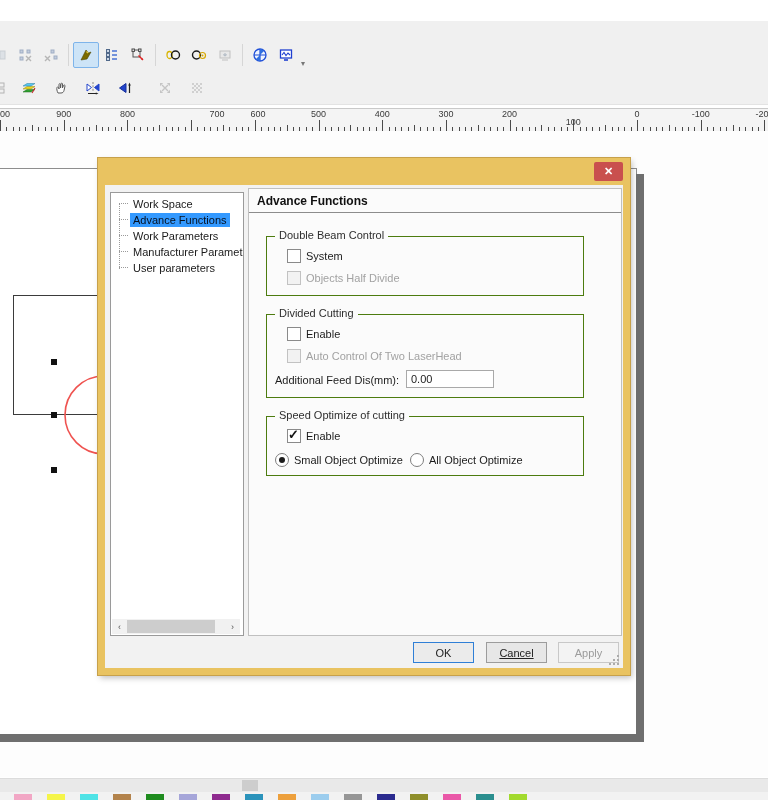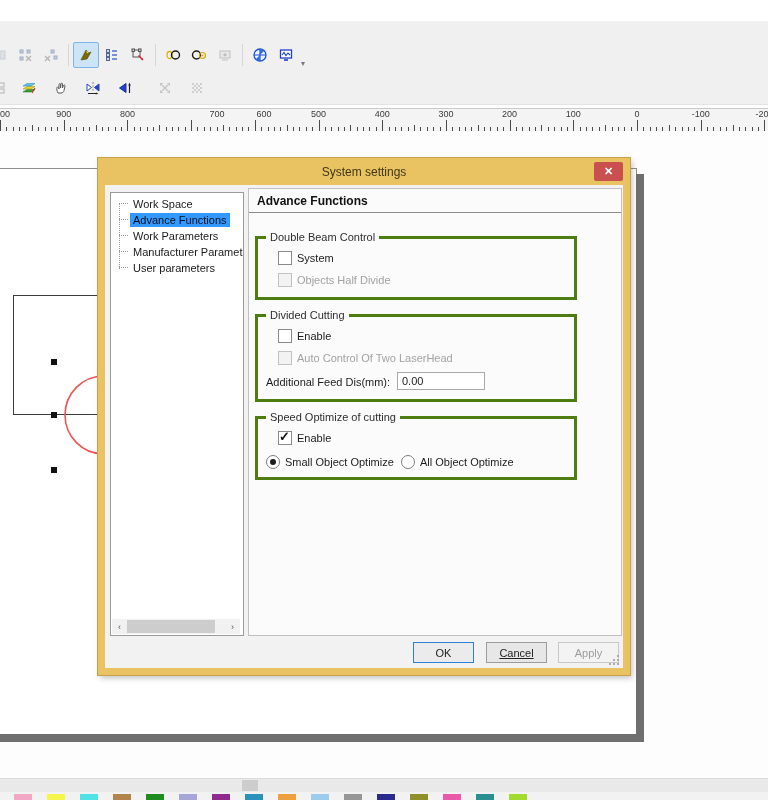--- a/index.html
+++ b/index.html
@@ -50,21 +50,21 @@
   .tree-stub{width:9px;height:1px;border-top:1px dotted #9a9a9a;margin-right:2px;flex:0 0 auto;}
   .tree-label{padding:1px 3px;font-size:11px;color:#1a1a1a;}
   .tree-item.sel .tree-label{background:var(--accent-selection,#3399ff);color:#06101f;}
   .tree-hscroll{position:absolute;left:1px;bottom:1px;width:128px;height:15px;background:#f1f1f1;display:flex;align-items:center;}
   .hs-btn{width:15px;height:15px;display:flex;align-items:center;justify-content:center;font-size:9px;color:#555;flex:0 0 auto;}
   .hs-thumb{width:88px;height:13px;background:#cdcdcd;flex:0 0 auto;}
   .hs-track{flex:1;}
   
   .content-panel{position:absolute;left:143px;top:3px;width:372px;height:446px;border:1px solid #c0c0c0;background:#fbfbfb;}
   .panel-header{font-weight:bold;font-size:12px;color:#111;padding:5px 8px 4px 8px;border-bottom:1px solid #8c8c8c;}
-  .groupbox{position:absolute;left:6px;width:316px;border:3px solid #4d7c0f;}
+  .groupbox{position:absolute;left:17px;width:316px;border:1px solid #4d7c0f;}
   .groupbox .legend{position:absolute;top:-8px;left:8px;background:#fbfbfb;padding:0 4px;font-size:11px;color:#2e2e2e;white-space:nowrap;}
   .g1{top:47px;height:58px;} .g2{top:125px;height:82px;} .g3{top:227px;height:58px;}
   .ctl{position:absolute;display:flex;align-items:center;white-space:nowrap;font-size:11px;color:#1c1c1c;}
   .cb{position:relative;width:12px;height:12px;border:1px solid #8a8a8a;background:#fff;margin-right:5px;flex:0 0 auto;}
   .check.checked .cb::after{content:"\2713";position:absolute;left:0px;top:-3px;font-size:13px;font-weight:bold;color:#151515;}
   .check.disabled .cb{background:#f2f2f2;border-color:#c2c2c2;}
   .check.disabled .lb{color:#a2a2a2;}
   .rb{position:relative;width:12px;height:12px;border:1px solid #7e7e7e;border-radius:50%;background:#fff;margin-right:5px;flex:0 0 auto;}
   .radio.sel .rb::after{content:"";position:absolute;left:3px;top:3px;width:6px;height:6px;border-radius:50%;background:#1c1c1c;}
   .input{position:absolute;width:82px;height:16px;border:1px solid #a9a9a9;font-family:"Liberation Sans",sans-serif;
@@ -290,21 +290,21 @@
       <div class="tick minor" style="left: 197.47px;"></div>
       <div class="tick minor" style="left: 203.84px;"></div>
       <div class="tick minor" style="left: 210.21px;"></div>
       <div class="tick minor" style="left: 216.58px;"></div>
       <div class="tick mid" style="left: 222.95px;"></div>
       <div class="tick minor" style="left: 229.32px;"></div>
       <div class="tick minor" style="left: 235.69px;"></div>
       <div class="tick minor" style="left: 242.06px;"></div>
       <div class="tick minor" style="left: 248.43px;"></div>
       <div class="tick major" style="left: 254.8px;"></div>
-      <div class="tick-label" style="left: 264px;">600</div>
+      <div class="tick-label" style="left: 258px;">600</div>
       <div class="tick minor" style="left: 261.17px;"></div>
       <div class="tick minor" style="left: 267.54px;"></div>
       <div class="tick minor" style="left: 273.91px;"></div>
       <div class="tick minor" style="left: 280.28px;"></div>
       <div class="tick mid" style="left: 286.65px;"></div>
       <div class="tick minor" style="left: 293.02px;"></div>
       <div class="tick minor" style="left: 299.39px;"></div>
       <div class="tick minor" style="left: 305.76px;"></div>
       <div class="tick minor" style="left: 312.13px;"></div>
       <div class="tick major" style="left: 318.5px;"></div>
@@ -345,21 +345,21 @@
       <div class="tick minor" style="left: 515.97px;"></div>
       <div class="tick minor" style="left: 522.34px;"></div>
       <div class="tick minor" style="left: 528.71px;"></div>
       <div class="tick minor" style="left: 535.08px;"></div>
       <div class="tick mid" style="left: 541.45px;"></div>
       <div class="tick minor" style="left: 547.82px;"></div>
       <div class="tick minor" style="left: 554.19px;"></div>
       <div class="tick minor" style="left: 560.56px;"></div>
       <div class="tick minor" style="left: 566.93px;"></div>
       <div class="tick major" style="left: 573.3px;"></div>
-      <div class="tick-label" style="left: 573.3px;">100</div>
+      <div class="tick-label" style="left: 573.3px; margin-top: 8px;">100</div>
       <div class="tick minor" style="left: 579.67px;"></div>
       <div class="tick minor" style="left: 586.04px;"></div>
       <div class="tick minor" style="left: 592.41px;"></div>
       <div class="tick minor" style="left: 598.78px;"></div>
       <div class="tick mid" style="left: 605.15px;"></div>
       <div class="tick minor" style="left: 611.52px;"></div>
       <div class="tick minor" style="left: 617.89px;"></div>
       <div class="tick minor" style="left: 624.26px;"></div>
       <div class="tick minor" style="left: 630.63px;"></div>
       <div class="tick major" style="left: 637px;"></div>
@@ -395,23 +395,20 @@
     <div class="shape-rect"></div>
     <svg class="shape-circle" width="92" height="90">
       <circle cx="46" cy="46" r="39" fill="none" stroke="var(--shape-stroke,#ef5350)" stroke-width="1.6"></circle>
     </svg>
     <div class="handle" style="left:51px;top:228px"></div>
     <div class="handle" style="left:51px;top:281px"></div>
     <div class="handle" style="left:51px;top:336px"></div>
   </div>
 
   <div class="dialog">
-    <div class="dlg-title">
-      <span>System settings</span>
-    </div>
     <button class="dlg-close">✕</button>
 
     <div class="dlg-client">
 
       <div class="tree-panel">
         <div class="tree-line"></div>
         <div class="tree-list" id="tree-list">
             <div class="tree-item">
               <span class="tree-stub"></span>
               <span class="tree-label">Work Space</span>

